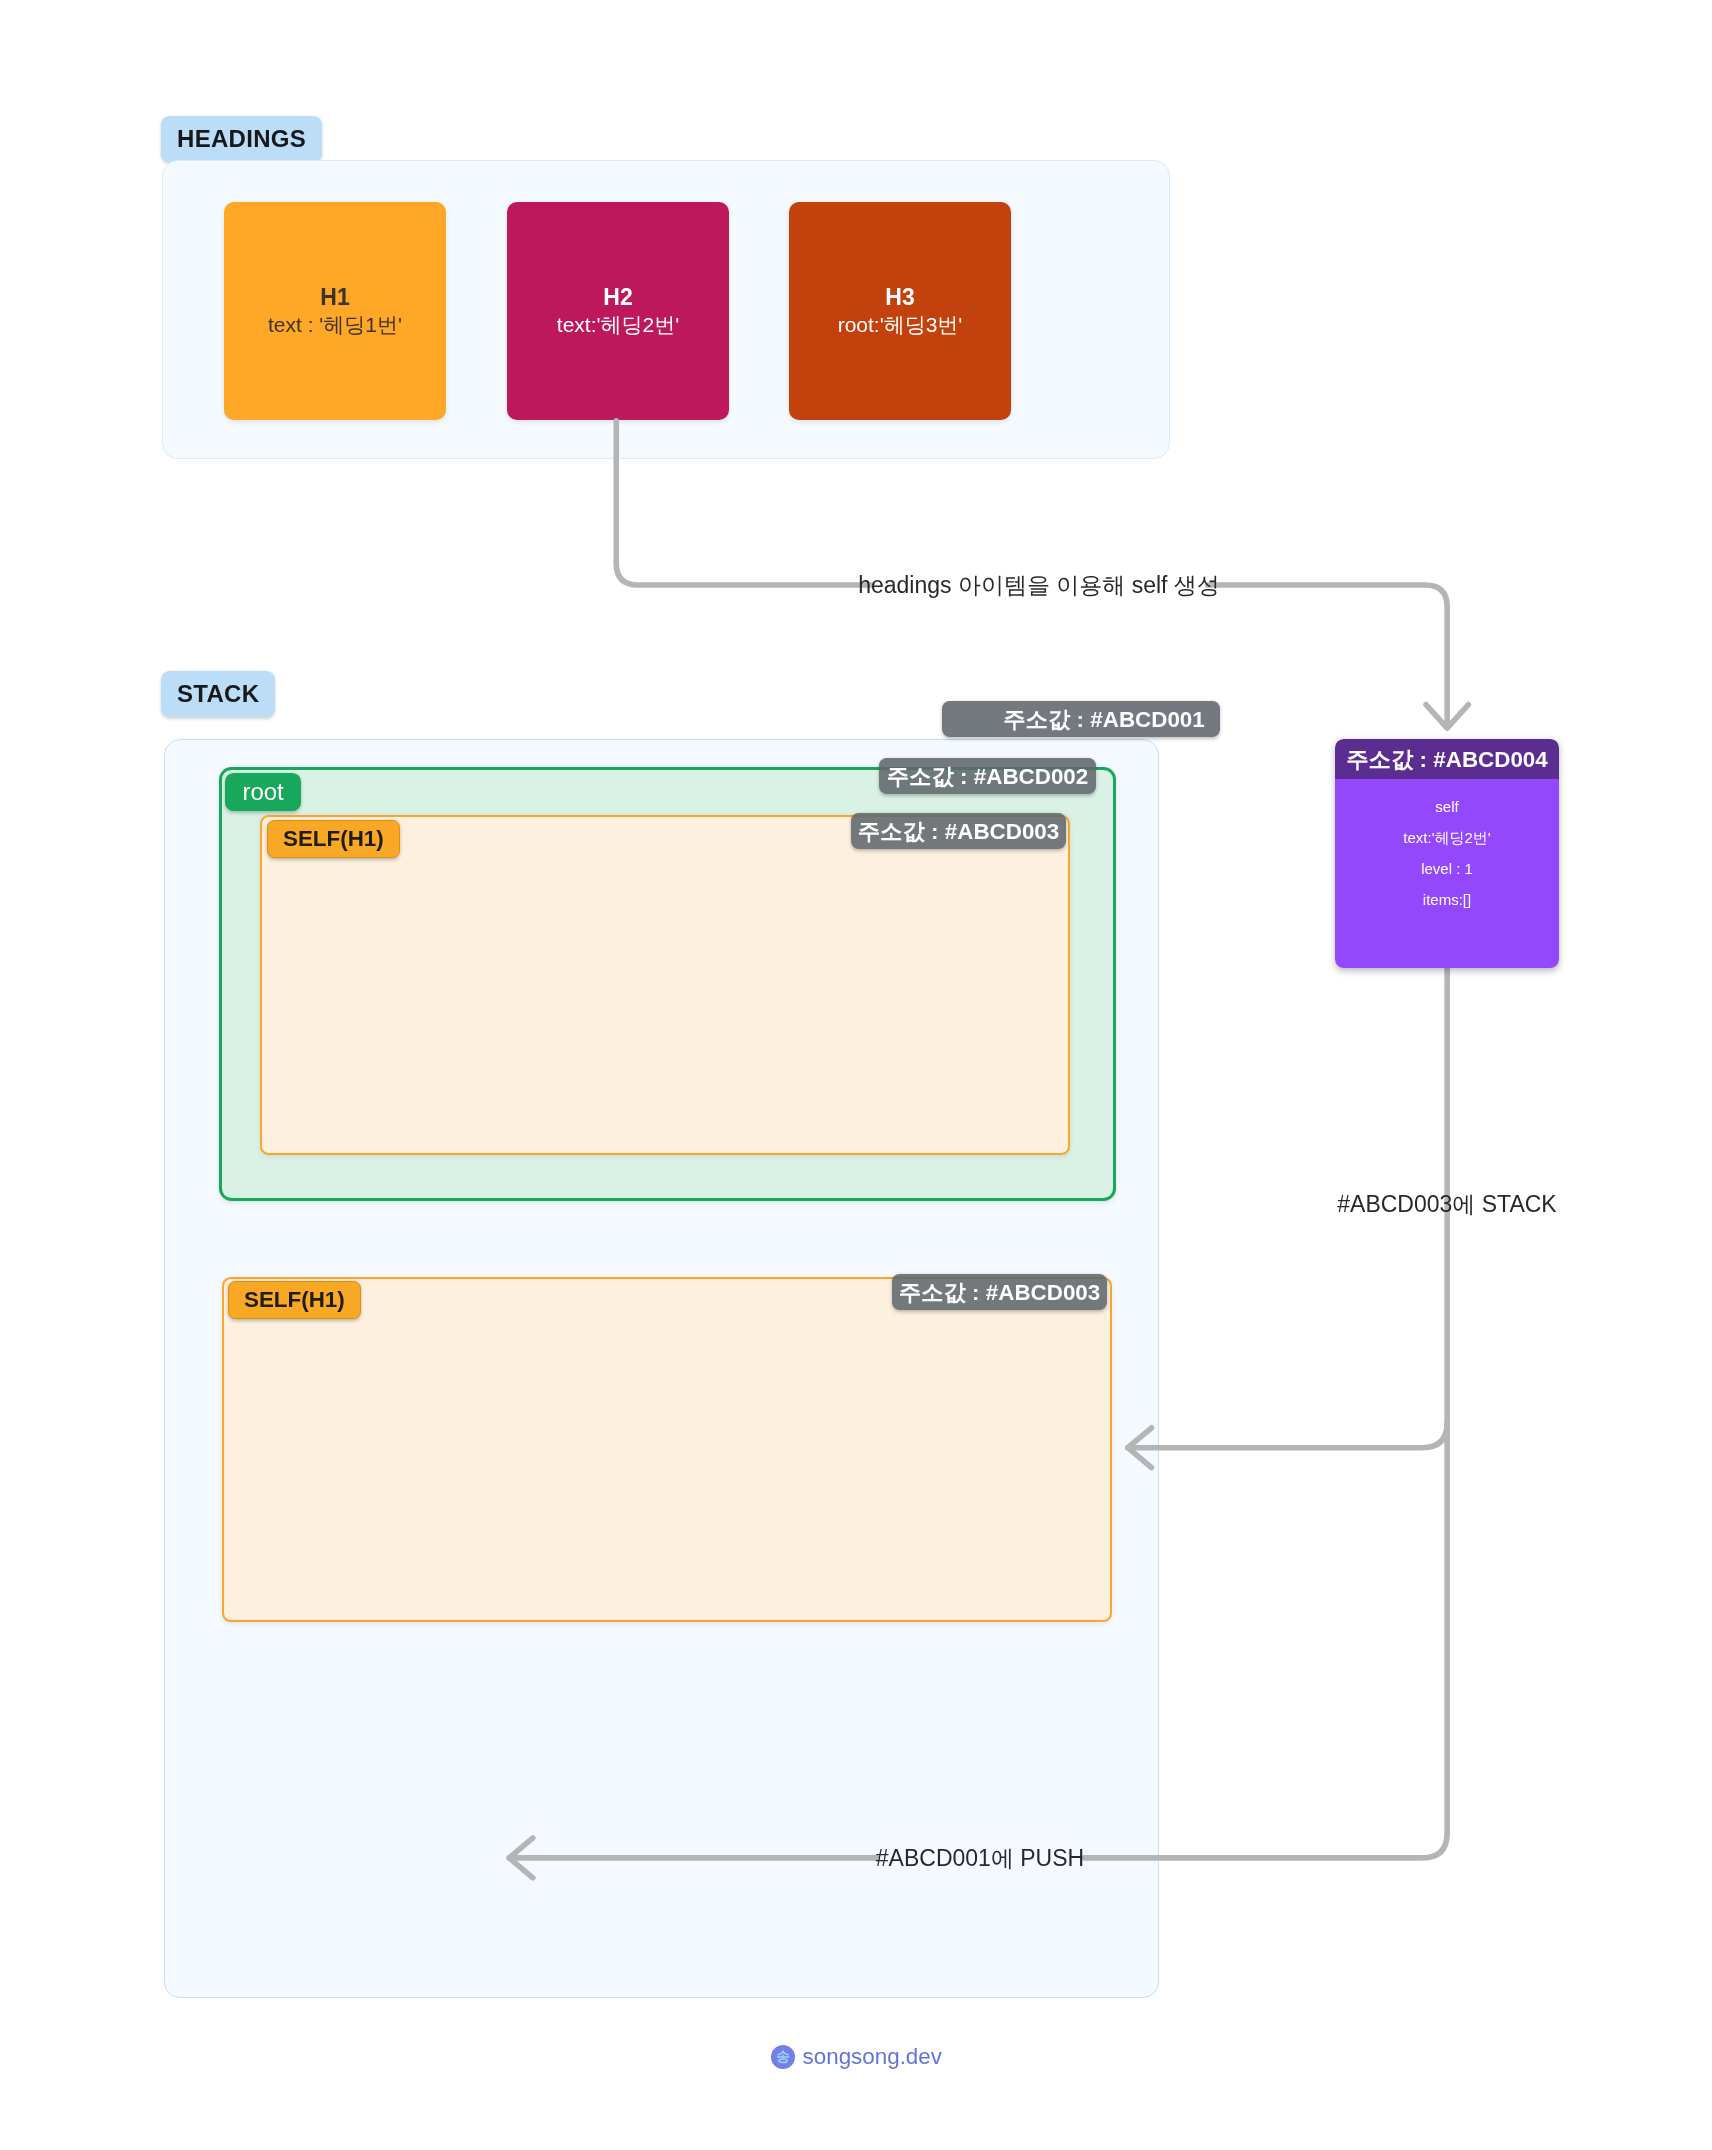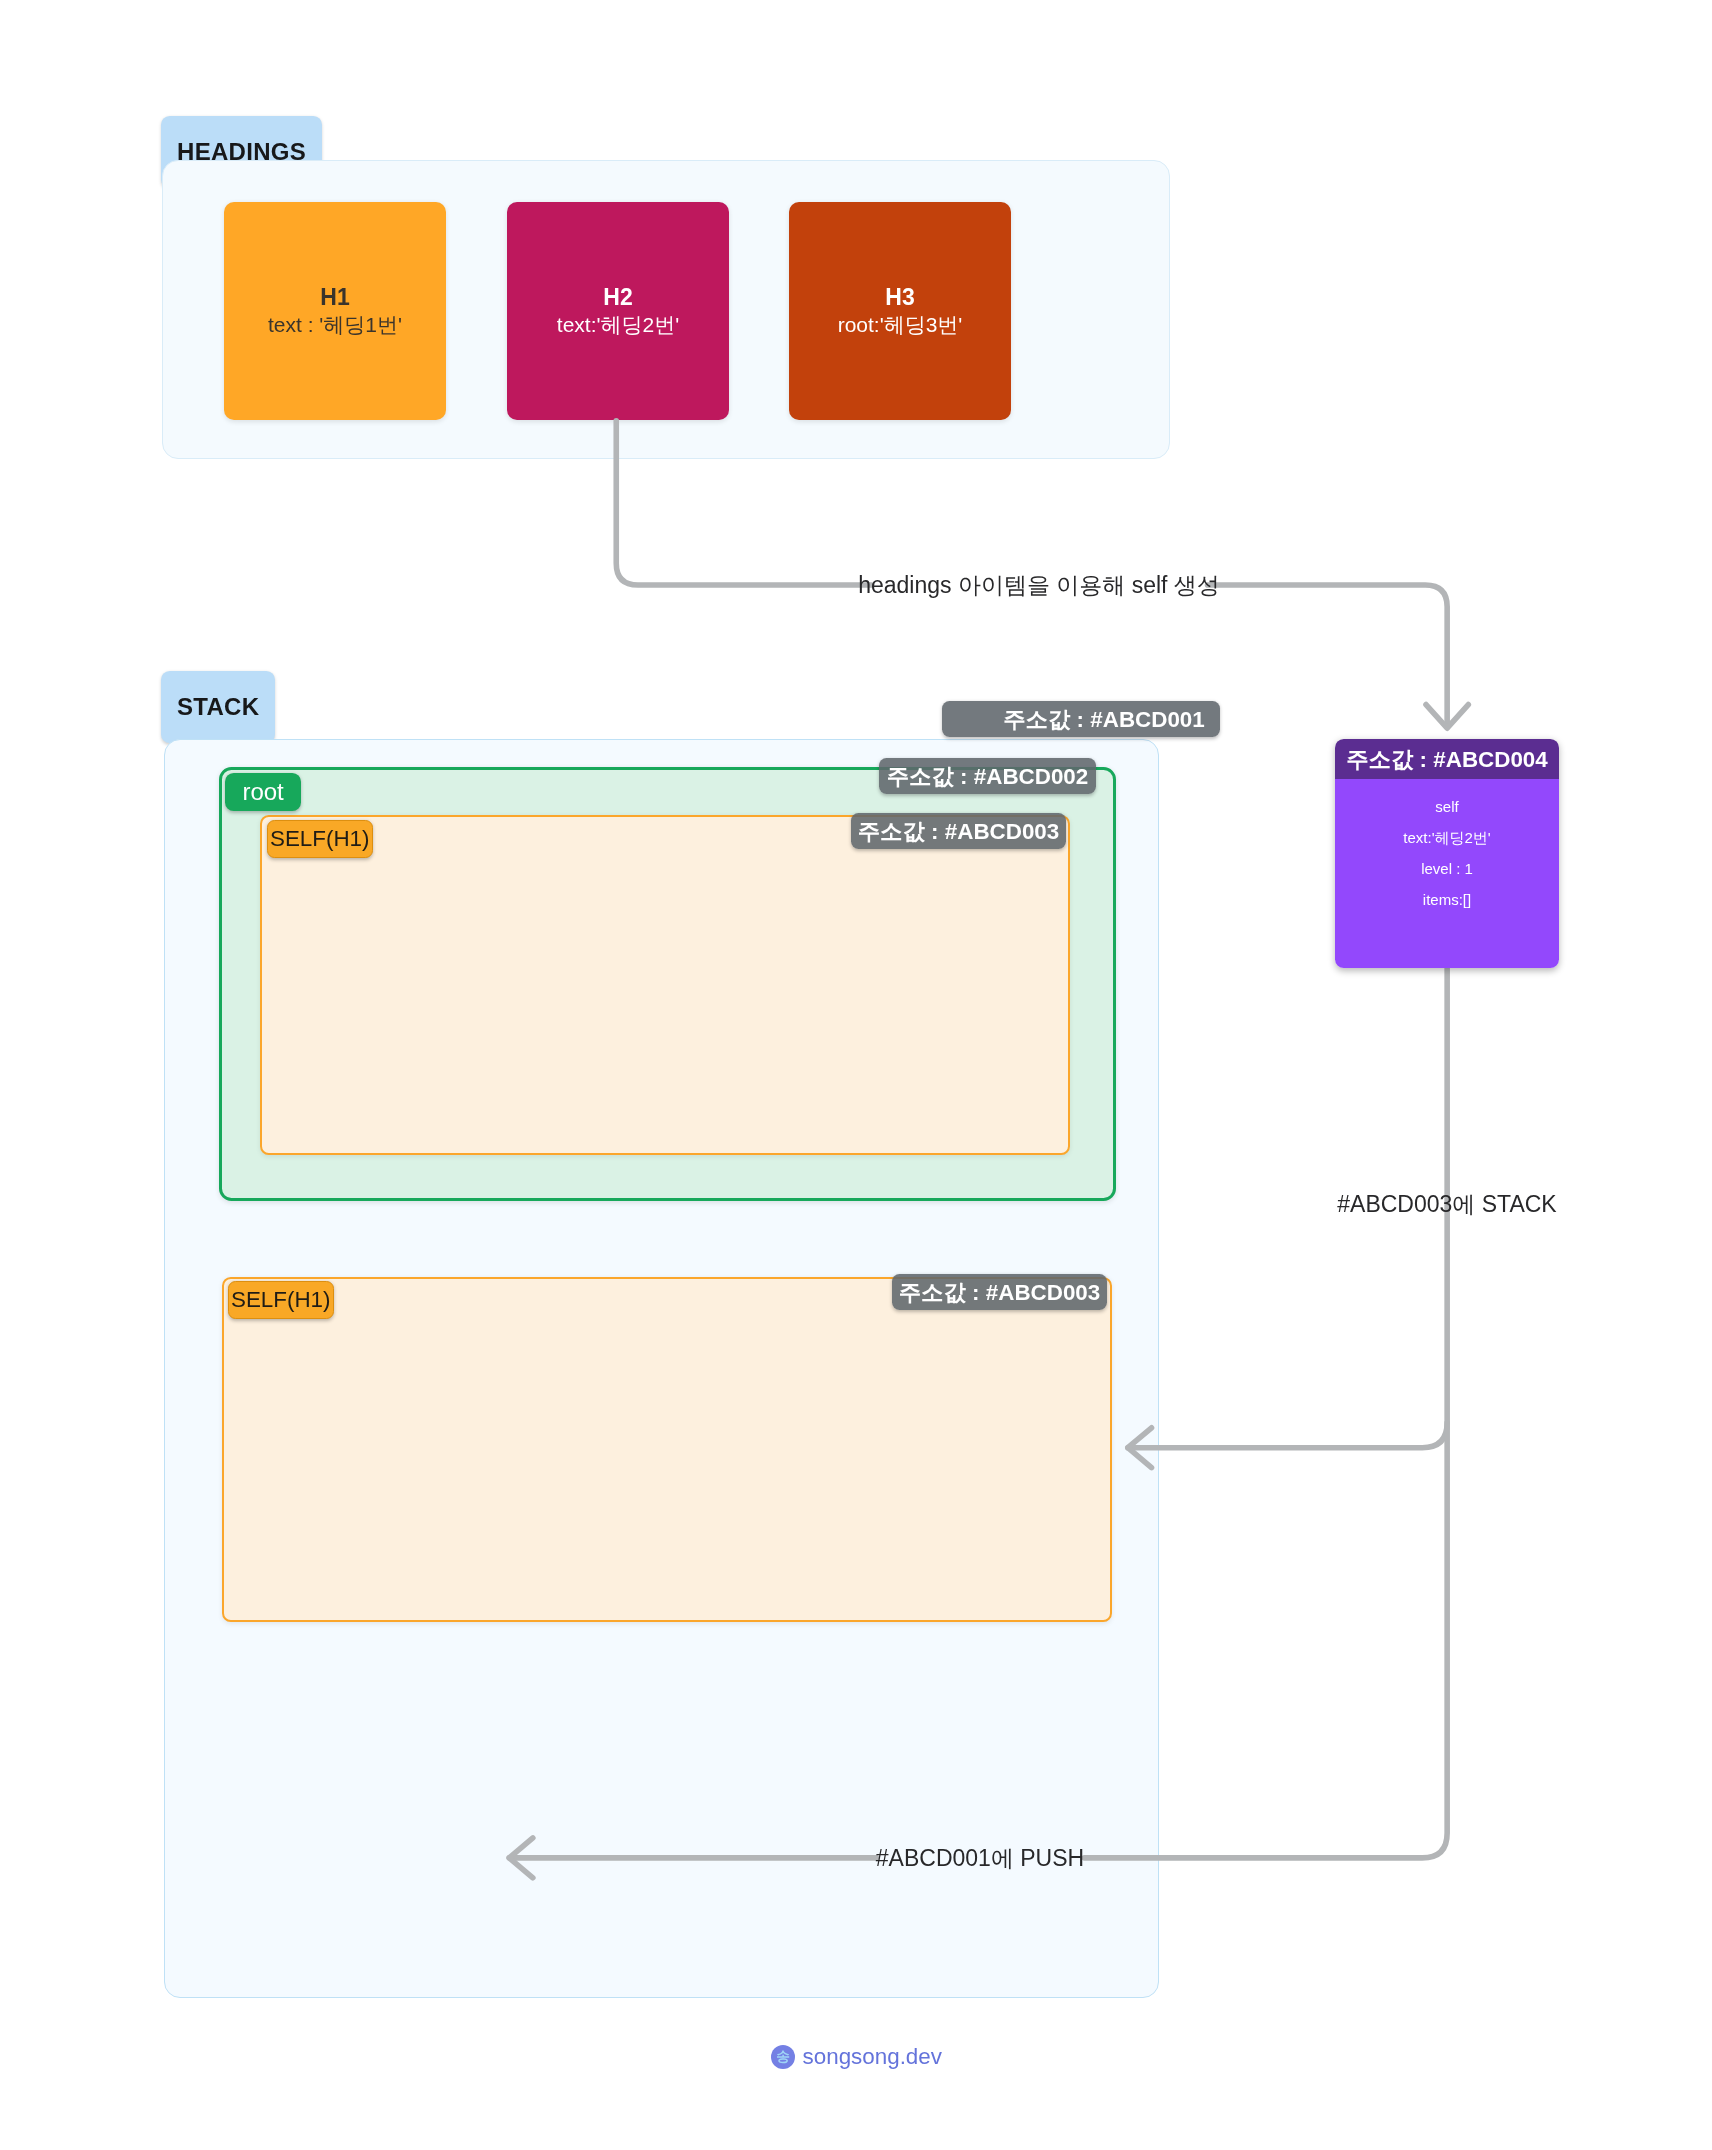--- a/index.html
+++ b/index.html
@@ -5,21 +5,21 @@
   html,body{margin:0;padding:0;background:#ffffff;}
   body{font-family:"Liberation Sans", sans-serif;}
   .page{position:relative;width:1713px;height:2151px;background:#ffffff;overflow:hidden;}
 
   
   .section-pill{
     position:absolute;
     background:#BBDDF8;
     color:#17181A;
     font-size:24px;font-weight:700;
-    padding:22px 16px;
+    padding:9px 16px;
     border-radius:8.7px;
     box-shadow:0 1.2px 3.1px rgba(0,0,0,0.18);
     letter-spacing:0.3px;
   }
 
   
   .headings-container{
     position:absolute;left:162px;top:160px;width:1006px;height:297px;
     background:#F4FAFE;border:1.2px solid #D9ECF8;border-radius:16px;
   }
@@ -70,22 +70,22 @@
   .self-box{
     position:absolute;
     background:#FDF0DE;border:2.5px solid #FBA62B;border-radius:8.7px;
     box-shadow:0 1.9px 5px rgba(0,0,0,0.08);
   }
   .self-box-1{left:260px;top:815px;width:806px;height:336px;}
   .self-box-2{left:222px;top:1277px;width:886px;height:341px;}
   .self-pill{
     position:absolute;
     background:#F9A826;border:1.9px solid #DD8F10;
-    color:#1F1C16;font-size:22.4px;font-weight:400;
-    padding:5px 2px;border-radius:7.5px;
+    color:#1F1C16;font-size:22.4px;font-weight:700;
+    padding:5px 15px;border-radius:7.5px;
     box-shadow:0 1.2px 3.7px rgba(0,0,0,0.25);
     white-space:nowrap;
   }
 
   
   .self-node{
     position:absolute;left:1335px;top:739px;width:224px;height:229px;
     border-radius:8.7px;overflow:hidden;
     box-shadow:0 2.5px 7.5px rgba(0,0,0,0.28);
     display:flex;flex-direction:column;

